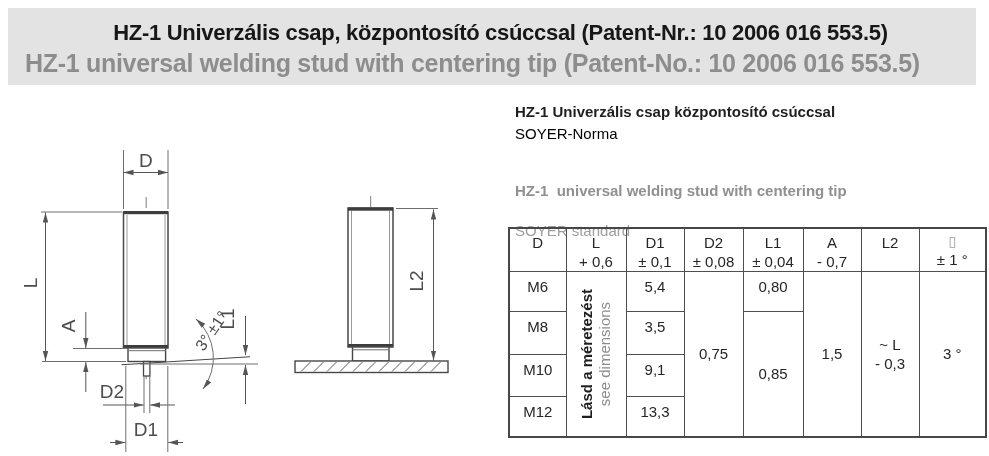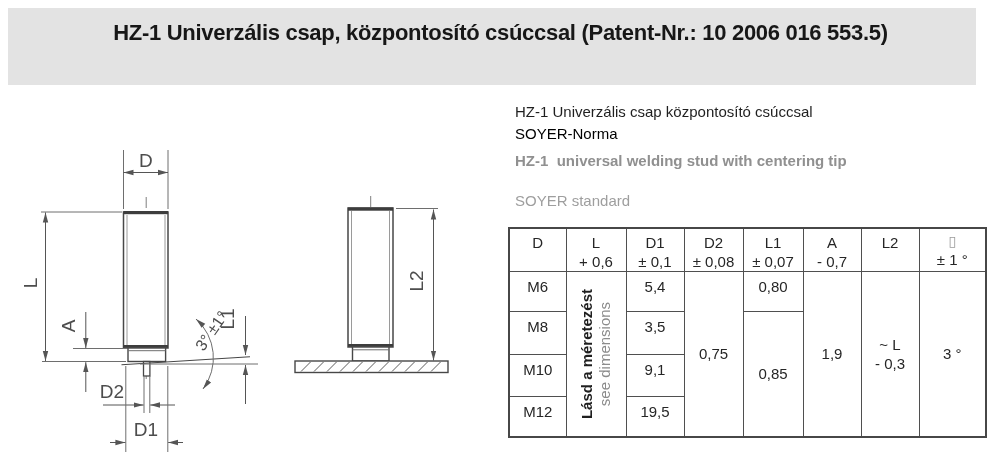--- a/index.html
+++ b/index.html
@@ -19,23 +19,23 @@
     font-size: 22px; font-weight: bold; color: #171717;
     line-height: 31px; white-space: nowrap; letter-spacing: -0.3px; text-align: center;
   }
   .header-line2 {
     font-size: 25px; font-weight: bold; color: #8d8d8d;
     line-height: 31px; white-space: nowrap; letter-spacing: -0.3px;
   }
 
   
   .info-block { position: absolute; left: 515px; top: 102px; }
-  .info-title-hu { font-size: 15px; font-weight: normal; color: #1f1f1f; line-height: 19px; white-space: pre; }
+  .info-title-hu { font-size: 15px; font-weight: bold; color: #1f1f1f; line-height: 19px; white-space: pre; }
   .info-norm-hu  { font-size: 15px; color: #000000; line-height: 19px; margin-top: 3px; }
-  .info-title-en { font-size: 15px; font-weight: bold; color: #909090; line-height: 19px; margin-top: 8px; white-space: pre; }
+  .info-title-en { font-size: 15px; font-weight: bold; color: #909090; line-height: 19px; margin-top: 38px; white-space: pre; }
   .info-norm-en  { font-size: 15px; color: #9e9e9e; line-height: 19px; margin-top: 21px; }
 
   
   .spec-table {
     position: absolute; left: 508px; top: 227px; width: 477px;
     border-collapse: collapse; table-layout: fixed;
     font-size: 15px; color: #262626;
   }
   .spec-table th, .spec-table td {
     border: 1px solid #4f4f4f; text-align: center; font-weight: normal;
@@ -62,20 +62,21 @@
   .dim-label { font-size: 19px; fill: #4d4d4d; }
   .angle-label { font-size: 16px; fill: #4d4d4d; }
 </style>
 </head>
 <body>
 
 <div class="page">
 
   <div class="header-band">
     <div class="header-line1">HZ-1 Univerzális csap, központosító csúccsal (Patent-Nr.: 10 2006 016 553.5)</div>
+    <div class="header-line2">HZ-1  universal welding stud with centering tip (Patent-No.: 10 2006 016 553.5)</div>
   </div>
 
   <svg class="drawing-svg" width="500" height="360" viewBox="0 96 500 360" xmlns="http://www.w3.org/2000/svg">
     <defs>
       <marker id="arrE" markerWidth="12" markerHeight="9" refX="10" refY="4" orient="auto" markerUnits="userSpaceOnUse">
         <path d="M0,1.3 L10,4 L0,6.7 Z" fill="#555555"></path>
       </marker>
       <marker id="arrS" markerWidth="12" markerHeight="9" refX="0.5" refY="4" orient="auto" markerUnits="userSpaceOnUse">
         <path d="M10.5,1.3 L0.5,4 L10.5,6.7 Z" fill="#555555"></path>
       </marker>
@@ -192,21 +193,21 @@
         <th>
           <div>D1</div>
           <div class="tol-line">± 0,1</div>
         </th>
         <th>
           <div>D2</div>
           <div class="tol-line">± 0,08</div>
         </th>
         <th>
           <div>L1</div>
-          <div class="tol-line">± 0,07</div>
+          <div class="tol-line">± 0,04</div>
         </th>
         <th>
           <div>A</div>
           <div class="tol-line">- 0,7</div>
         </th>
         <th>
           <div>L2</div>
           <div class="tol-line"></div>
         </th>
         <th>
@@ -220,36 +221,36 @@
         <td class="vtop">M6</td>
         <td class="rotcell" rowspan="4">
           <div class="rot-wrap">
             <div class="rot-hu">Lásd a méretezést</div>
             <div class="rot-en">see dimensions</div>
           </div>
         </td>
         <td class="vtop">5,4</td>
         <td class="vmid" rowspan="4">0,75</td>
         <td class="vtop">0,80</td>
-        <td class="vmid" rowspan="4">1,9</td>
+        <td class="vmid" rowspan="4">1,5</td>
         <td class="vmid" rowspan="4">
           <div class="l2-line">~ L</div>
           <div class="l2-line">- 0,3</div>
         </td>
         <td class="vmid" rowspan="4">3 °</td>
       </tr>
       <tr style="height:43px">
         <td class="vtop">M8</td>
         <td class="vtop">3,5</td>
         <td class="vmid" rowspan="3">0,85</td>
       </tr>
       <tr style="height:42px">
         <td class="vtop">M10</td>
         <td class="vtop">9,1</td>
       </tr>
       <tr style="height:40px">
         <td class="vtop">M12</td>
-        <td class="vtop">19,5</td>
+        <td class="vtop">13,3</td>
       </tr>
     </tbody>
   </table>
 
 </div>
 
 </body></html>

